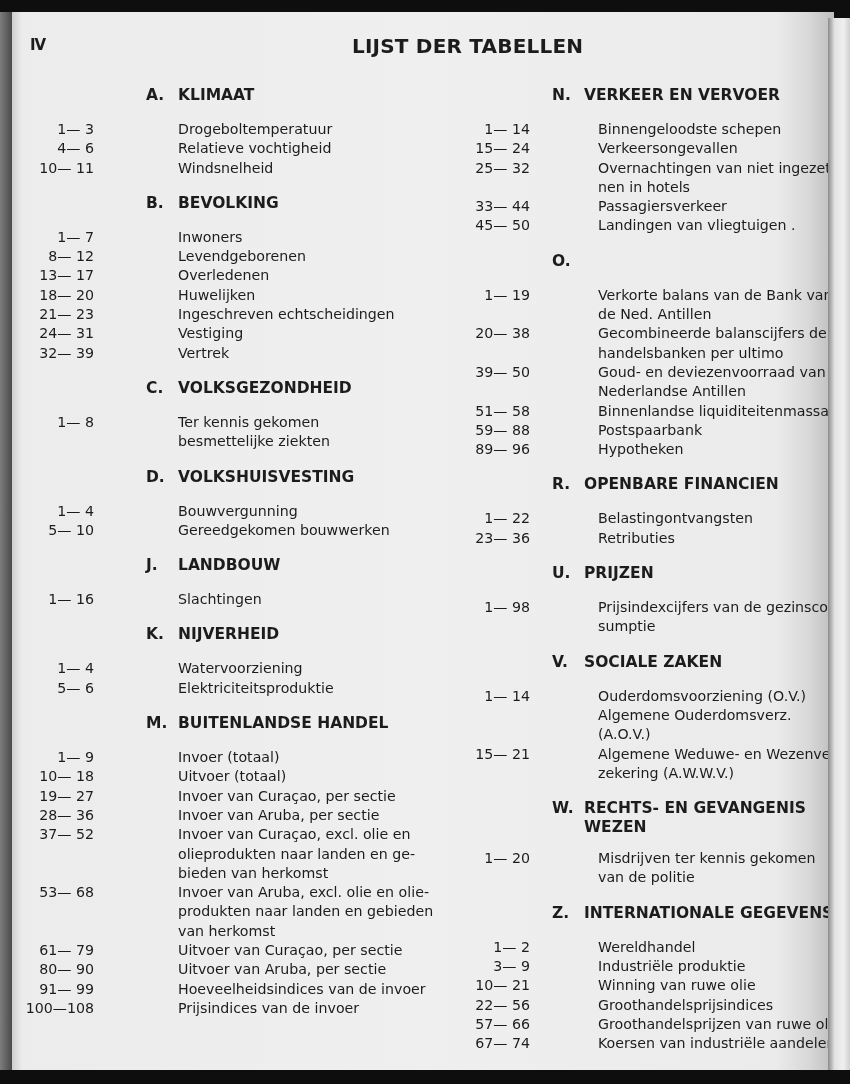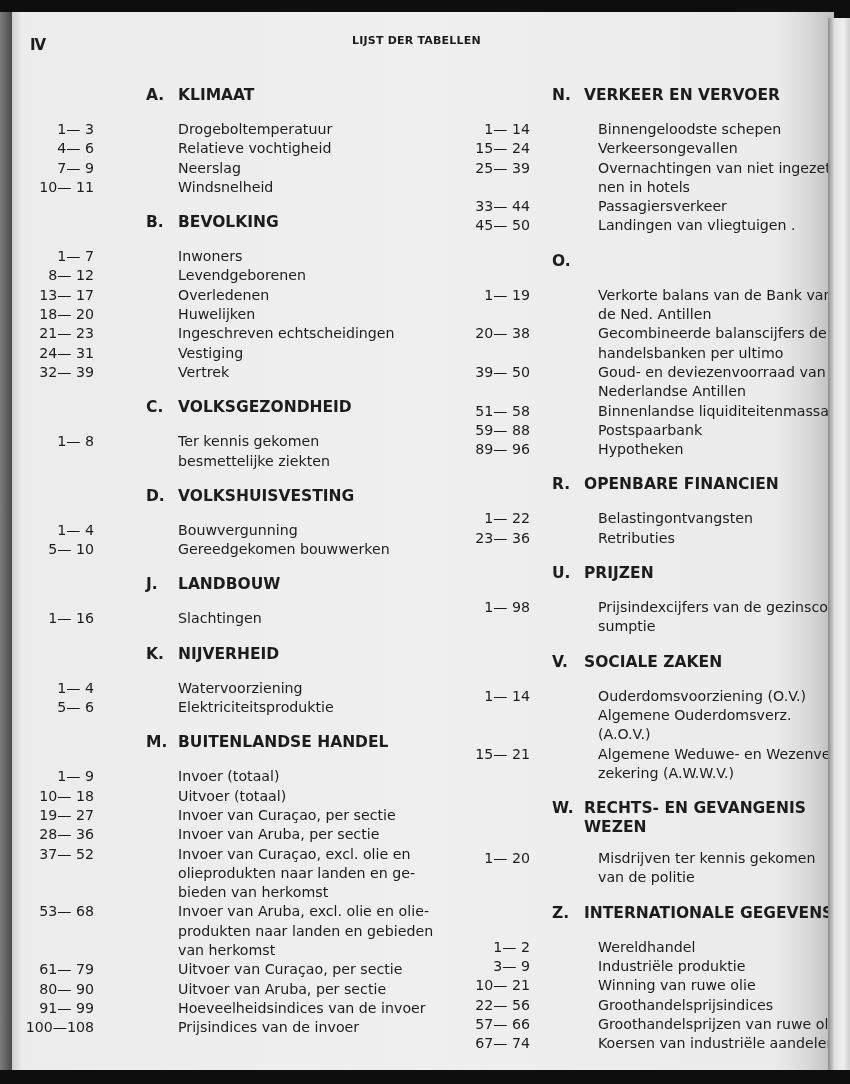--- a/index.html
+++ b/index.html
@@ -16,21 +16,21 @@
     }
     .left-strip {
       position: absolute; left: 0; top: 12px; width: 12px; height: 1058px;
       background: linear-gradient(90deg, #7d7d7d, #4a4a4a);
     }
     .right-page {
       position: absolute; left: 828px; top: 18px; width: 22px; height: 1052px;
       background: linear-gradient(90deg, #8a8a8a, #e2e2e2 30%, #f0f0f0 70%, #d0d0d0);
     }
     .page-no { position: absolute; left: 18px; top: 24px; font-size: 15px; font-weight: bold; letter-spacing: -1px; text-align: right; }
-    .page-title { position: absolute; left: 340px; top: 22px; font-size: 11px; font-weight: bold; letter-spacing: 0.2px; }
+    .page-title { position: absolute; left: 340px; top: 22px; font-size: 20px; font-weight: bold; letter-spacing: 0.2px; }
     .col { position: absolute; top: 74px; }
     .col.left { left: 0; width: 430px; }
     .col.right { left: 440px; width: 420px; }
     .section { position: relative; }
     .sec-head { display: flex; align-items: baseline; font-weight: bold; font-size: 15.5px; margin: 0 0 12px 0; height: 22px; }
     .sec-letter { display: inline-block; width: 32px; text-align: left; }
     .row { display: flex; align-items: flex-start; font-size: 14.2px; line-height: 19.3px; }
     .range { flex: 0 0 auto; text-align: right; white-space: nowrap; }
     .title-cell { white-space: pre-line; }
   </style>
@@ -50,24 +50,20 @@
         </div>
         <div class="row">
           <span class="range" style="width: 82px; margin-right: 84px;">1— 3</span>
           <span class="title-cell">Drogeboltemperatuur</span>
         </div>
         <div class="row">
           <span class="range" style="width: 82px; margin-right: 84px;">4— 6</span>
           <span class="title-cell">Relatieve vochtigheid</span>
         </div>
         <div class="row">
-          <span class="range" style="width: 82px; margin-right: 84px;">7— 9</span>
-          <span class="title-cell">Neerslag</span>
-        </div>
-        <div class="row">
           <span class="range" style="width: 82px; margin-right: 84px;">10— 11</span>
           <span class="title-cell">Windsnelheid</span>
         </div>
       </div>
       <div class="section" style="margin-top: 16px;">
         <div class="sec-head" style="padding-left: 134px;">
           <span class="sec-letter">B.</span>
           <span class="title-cell">BEVOLKING</span>
         </div>
         <div class="row">
@@ -207,21 +203,21 @@
         </div>
         <div class="row">
           <span class="range" style="width: 78px; margin-right: 68px;">1— 14</span>
           <span class="title-cell">Binnengeloodste schepen</span>
         </div>
         <div class="row">
           <span class="range" style="width: 78px; margin-right: 68px;">15— 24</span>
           <span class="title-cell">Verkeersongevallen</span>
         </div>
         <div class="row">
-          <span class="range" style="width: 78px; margin-right: 68px;">25— 39</span>
+          <span class="range" style="width: 78px; margin-right: 68px;">25— 32</span>
           <span class="title-cell">Overnachtingen van niet ingezete-
 nen in hotels</span>
         </div>
         <div class="row">
           <span class="range" style="width: 78px; margin-right: 68px;">33— 44</span>
           <span class="title-cell">Passagiersverkeer</span>
         </div>
         <div class="row">
           <span class="range" style="width: 78px; margin-right: 68px;">45— 50</span>
           <span class="title-cell">Landingen van vliegtuigen .</span>

